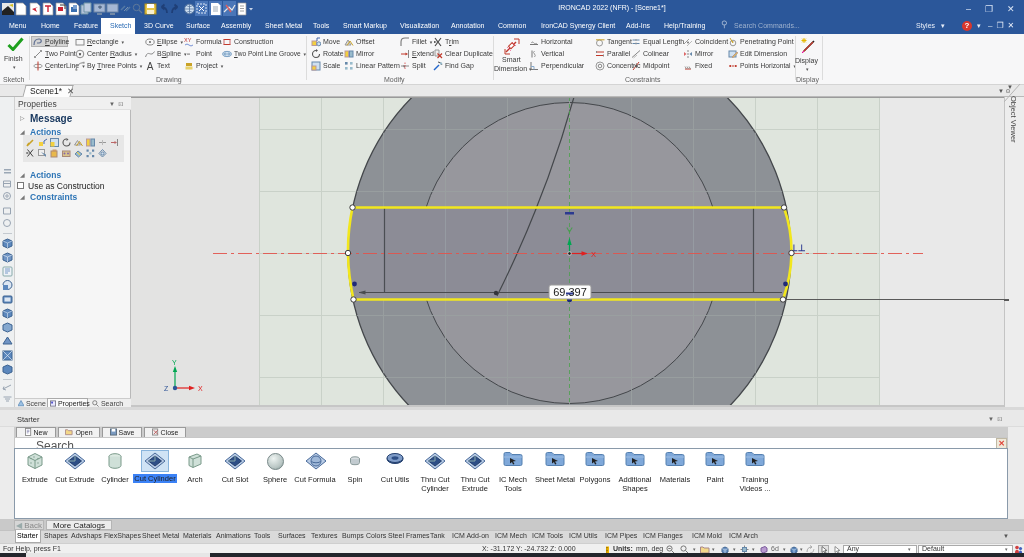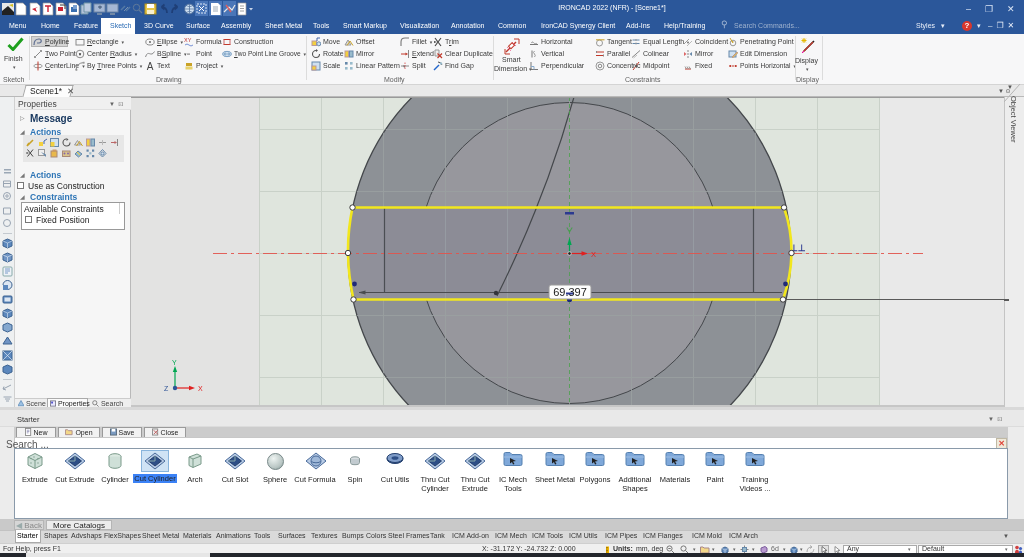--- a/index.html
+++ b/index.html
@@ -778,26 +778,20 @@
             <circle cx="4.5" cy="4.5" r="1.5" fill="#cfe0f0" stroke="#68a"></circle>
           </g>
 </svg>
 </div>
 <span class="ab" style="left:5px;top:74px;font-size:6px;color:#777">◢</span>
 <span class="ab" style="left:15px;top:73px;font-weight:bold;color:#2e75b6;font-size:8.5px">Actions</span>
 <span class="ab" style="left:2px;top:85px;width:7px;height:7px;border:1px solid #777;background:#fff"></span>
 <span class="ab" style="left:13px;top:84px;font-size:8.5px;color:#222">Use as Construction</span>
 <span class="ab" style="left:5px;top:96px;font-size:6px;color:#777">◢</span>
 <span class="ab" style="left:15px;top:95px;font-weight:bold;color:#2e75b6;font-size:8.5px">Constraints</span>
-<div class="ab" style="left:6px;top:105px;width:104px;height:28px;background:#fff;border:1px solid #999">
-<span class="ab" style="left:2px;top:1px;font-size:8.5px;color:#222">Available Constraints</span>
-<span class="ab" style="left:3px;top:13px;width:7px;height:7px;border:1px solid #777;background:#fff"></span>
-<span class="ab" style="left:14px;top:12px;font-size:8.5px;color:#222">Fixed Position</span>
-<div class="ab" style="left:97px;top:0;width:1px;height:11px;background:#ccc"></div>
-</div>
 
 <div class="ab" style="left:0;top:301px;width:116px;height:12px;background:#efefef;border-top:1px solid #ccc">
 <span class="ab" style="left:3px;top:1px;font-size:7px;color:#444"><svg width="6" height="7" viewBox="0 0 8 8" style="vertical-align:-1px">
             <path d="M4 0 L8 7 L0 7 Z" fill="#9cc1e4" stroke="#5a8ab8"></path>
           </svg> Scene</span>
 <div class="ab" style="left:32px;top:-1px;width:41px;height:13px;background:#fbfbfb;border:1px solid #aaa;border-bottom:none"></div>
 <span class="ab" style="left:35px;top:1px;font-size:7px;color:#222"><svg width="6" height="7" viewBox="0 0 8 8" style="vertical-align:-1px">
             <rect x="0.5" y="0.5" width="7" height="7" fill="#e8e8ff" stroke="#667"></rect>
             <rect x="1.5" y="1.5" width="2.5" height="2.5" fill="#55c"></rect>
           </svg> Properties</span>
@@ -938,21 +932,21 @@
 <div class="ab" style="left:102px;top:19.5px;width:40px;height:11px;background:#f2f2f2;border:1px solid #9a9a9a;font-size:7px;color:#222;text-align:center;line-height:10px"><svg width="7" height="8" viewBox="0 0 8 8" style="vertical-align:-1px">
           <rect x="0.5" y="0.5" width="7" height="7" fill="#7a9ac0" stroke="#567"></rect>
           <rect x="2" y="0.5" width="4" height="3" fill="#fff"></rect>
         </svg> Save</div>
 <div class="ab" style="left:144px;top:19.5px;width:42px;height:11px;background:#f2f2f2;border:1px solid #9a9a9a;font-size:7px;color:#222;text-align:center;line-height:10px"><svg width="7" height="8" viewBox="0 0 8 8" style="vertical-align:-1px">
           <rect x="0.5" y="0.5" width="6" height="7" fill="#eee" stroke="#888"></rect>
           <path d="M2 2 L6.5 6.5 M6.5 2 L2 6.5" stroke="#b55"></path>
         </svg> Close</div>
 
 <div class="ab" style="left:14px;top:30px;width:994px;height:12px;background:#fff;border:1px solid #c8c8c8"></div>
-<span class="ab" style="left:6px;top:32px;font-size:10px;color:#555">Search ...</span>
+<span class="ab" style="left:36px;top:32px;font-size:12px;color:#555">Search ...</span>
 <div class="ab" style="left:996px;top:31px;width:11px;height:11px;background:#efe9d9;border:1px solid #c0b9a4;color:#e04438;font-size:8px;font-weight:bold;text-align:center;line-height:10px">✕</div>
 
 <div class="ab" style="left:14px;top:41px;width:994px;height:71px;background:#fff;border:1px solid #8a9aaa"></div>
 <div id="cat" class="ab" style="left:14px;top:42px;width:994px;height:70px;font-size:7.5px;color:#222;text-align:center">
 <div class="ab" style="left:127px;top:1px;width:28px;height:22px;background:#cfe3f5;border:1px solid #88b4dc"></div>
 <svg class="ab" style="left:11px;top:2px" width="20" height="20" viewBox="0 0 20 20">
           <path d="M3 6 L10 2.5 L17 6 L17 14 L10 17.5 L3 14 Z" fill="#cfe0d8" stroke="#7a9a8a"></path>
           <path d="M3 6 L10 9.5 L17 6 M10 9.5 L10 17.5" fill="none" stroke="#7a9a8a"></path>
           <g fill="#7a9a8a">
             <circle cx="6" cy="7.5" r="0.7"></circle>

